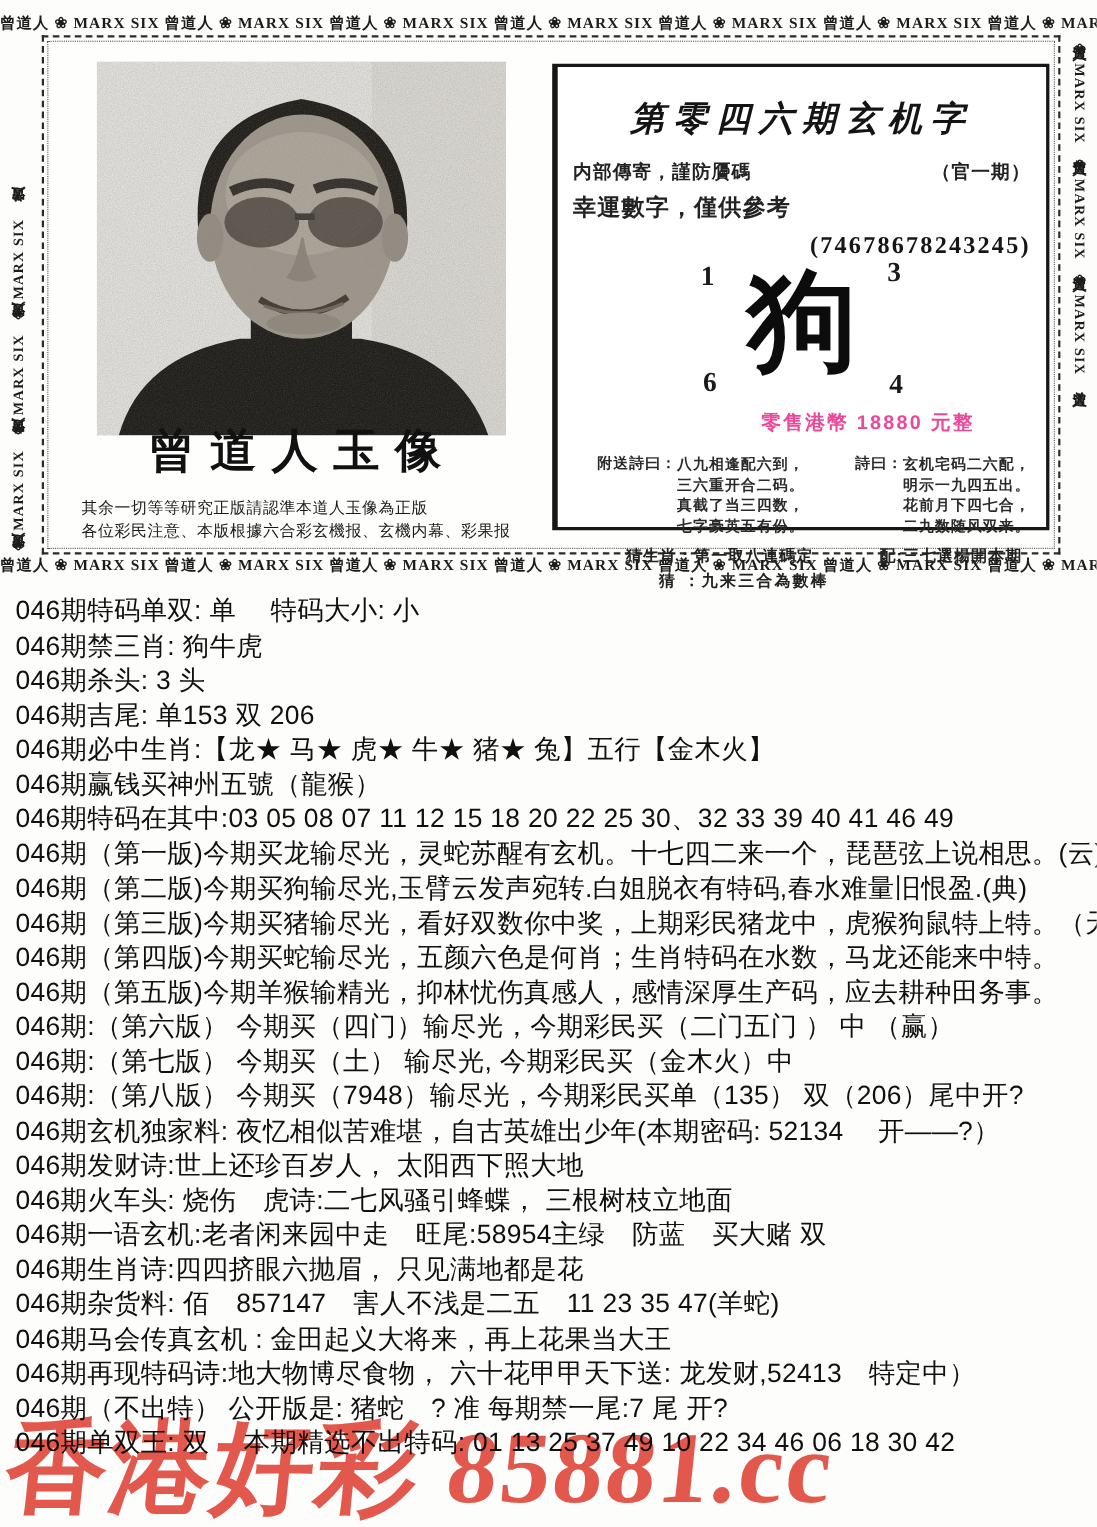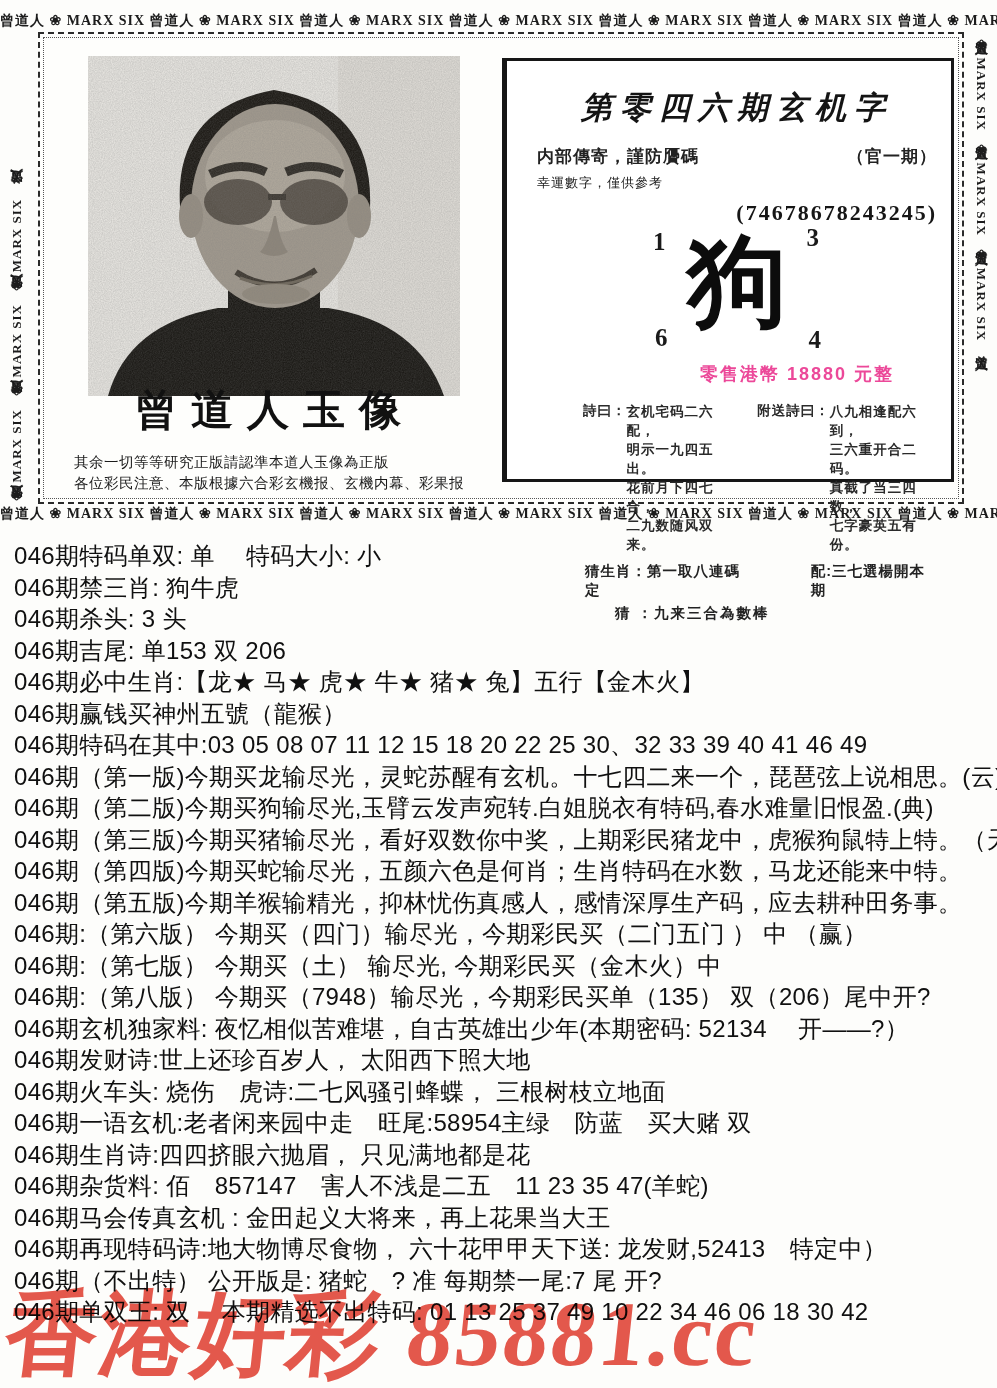--- a/index.html
+++ b/index.html
@@ -42,33 +42,33 @@
     font-size:42px;font-weight:bold;letter-spacing:14px;color:#111;
   }
   .photo-note{
     position:absolute;left:34px;top:418px;width:420px;
     font-size:14.5px;line-height:21px;color:#1b1b1b;letter-spacing:0.5px;
   }
   
   .mystic{
     position:absolute;left:462px;top:24px;width:452px;height:424px;
     border:3px solid #161616;border-left-width:5px;background:#fff;
-    padding:8px 14px 0 30px;box-sizing:border-box;
+    padding:8px 14px 0 14px;box-sizing:border-box;
   }
   .mystic-title{
     text-align:center;margin-top:18px;
     font-family:"Liberation Serif","DejaVu Serif",serif;
     font-size:31px;font-weight:bold;letter-spacing:8px;color:#141414;
     font-style:italic;
   }
   .mystic-sub{
     display:flex;justify-content:space-between;margin-top:16px;
     font-size:17px;font-weight:bold;color:#222;letter-spacing:1px;
   }
-  .mystic-sub2{font-size:13px;font-weight:normal;color:#222;margin-top:6px;letter-spacing:1px;}
+  .mystic-sub2{font-size:21px;font-weight:bold;color:#222;margin-top:6px;letter-spacing:1px;}
   .mystic-code{
     text-align:right;margin-top:8px;
     font-family:"Liberation Serif","DejaVu Serif",serif;
     font-size:22px;font-weight:bold;letter-spacing:2px;color:#161616;
   }
   .zodiac-wrap{position:relative;height:118px;margin-top:4px;}
   .zodiac-char{
     position:absolute;left:0;right:0;top:-6px;text-align:center;
     font-family:"Liberation Serif","DejaVu Serif",serif;
     font-size:100px;font-weight:bold;color:#0c0c0c;line-height:118px;
@@ -181,36 +181,36 @@
     <div class="mystic-code">(74678678243245)</div>
     <div class="zodiac-wrap">
       <span class="corner-num tl">1</span>
       <span class="corner-num tr">3</span>
       <div class="zodiac-char">狗</div>
       <span class="corner-num bl">6</span>
       <span class="corner-num br">4</span>
     </div>
     <div class="price-line">零售港幣 18880 元整</div>
     <div class="poems">
+      <div class="poem left">
+        <span class="poem-label">附送詩曰：</span>
+        <div class="poem-lines">
+            <div>八九相逢配六到，</div>
+            <div>三六重开合二码。</div>
+            <div>真截了当三四数，</div>
+            <div>七字豪英五有份。</div>
+          </div>
+      </div>
       <div class="poem right">
         <span class="poem-label">詩曰：</span>
         <div class="poem-lines">
             <div>玄机宅码二六配，</div>
             <div>明示一九四五出。</div>
             <div>花前月下四七合，</div>
             <div>二九数随风双来。</div>
-          </div>
-      </div>
-      <div class="poem left">
-        <span class="poem-label">附送詩曰：</span>
-        <div class="poem-lines">
-            <div>八九相逢配六到，</div>
-            <div>三六重开合二码。</div>
-            <div>真截了当三四数，</div>
-            <div>七字豪英五有份。</div>
           </div>
       </div>
     </div>
     <div class="guess1">
       <span class="g-left">猜生肖：第一取八連碼定</span>
       <span class="g-right">配:三七選楊開本期</span>
     </div>
     <div class="guess2">猜 ：九来三合為數棒</div>
   </div>
 </div>

